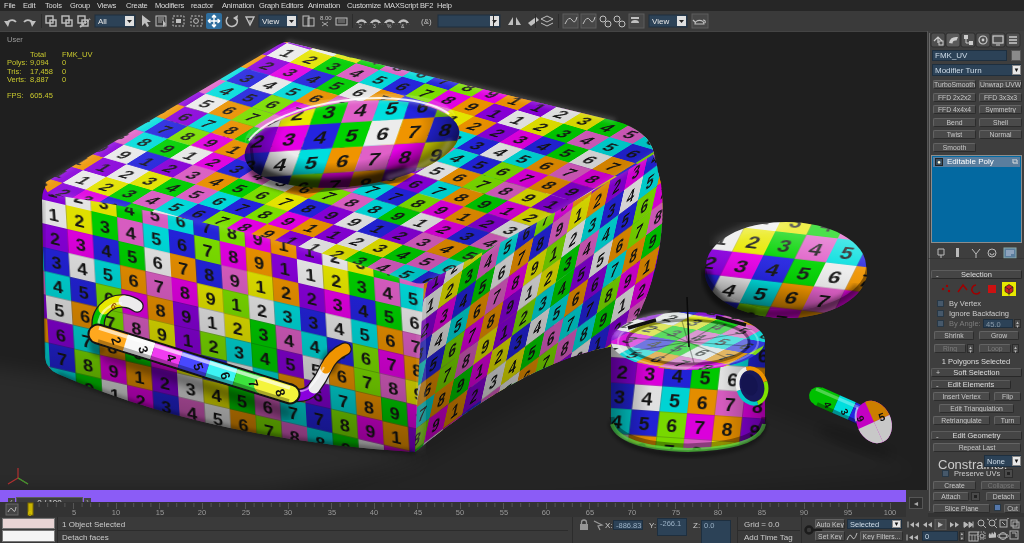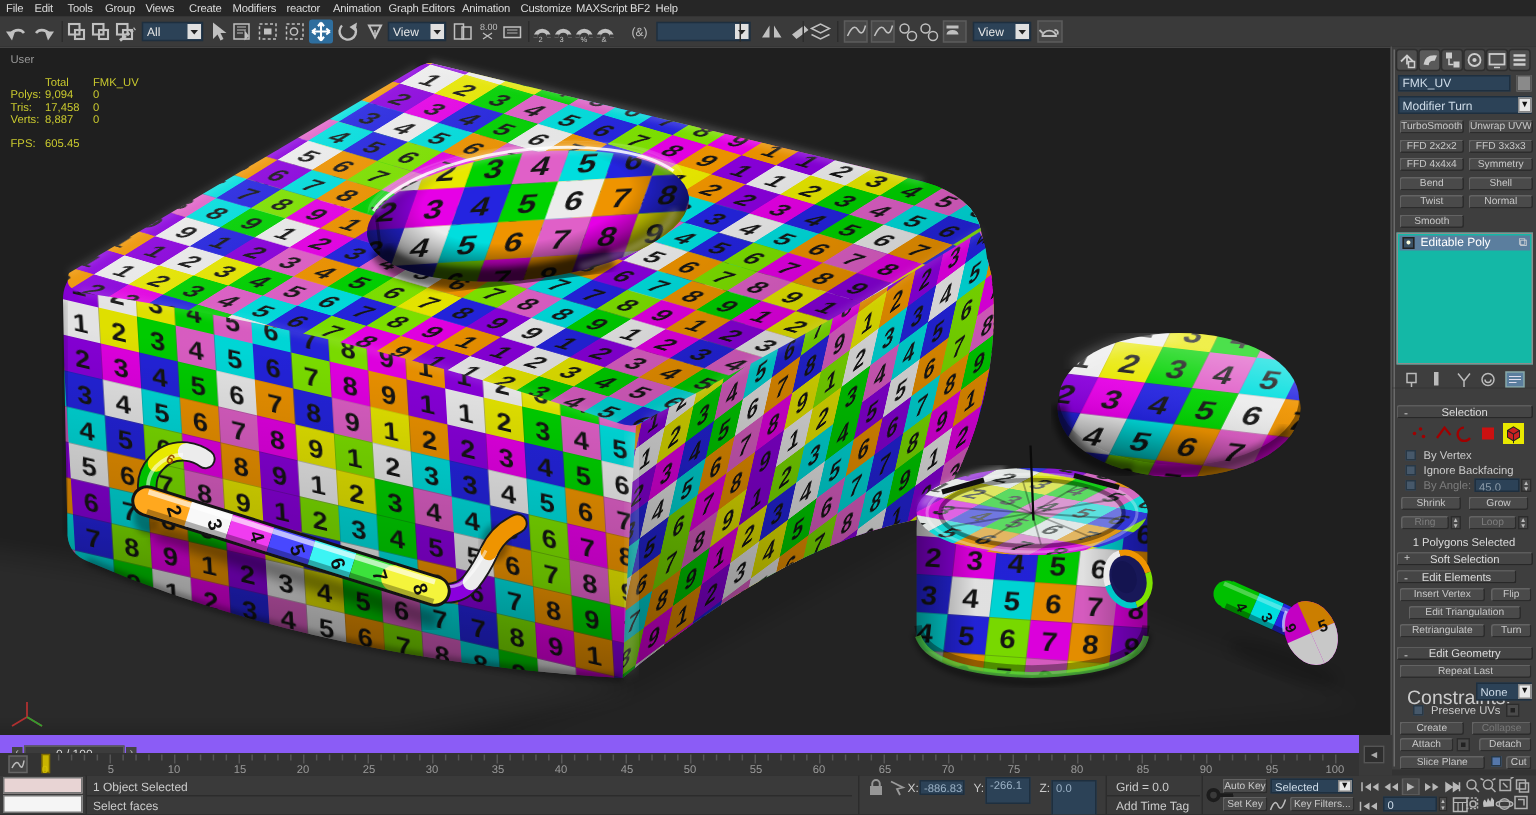--- a/index.html
+++ b/index.html
@@ -1974,21 +1974,21 @@
     <div class="btn" style="left:51px;top:49px;width:43px;height:9px;line-height:8px">Unwrap UVW</div>
     <div class="btn" style="left:5px;top:61.5px;width:43px;height:9px;line-height:8px">FFD 2x2x2</div>
     <div class="btn" style="left:51px;top:61.5px;width:43px;height:9px;line-height:8px">FFD 3x3x3</div>
     <div class="btn" style="left:5px;top:74.0px;width:43px;height:9px;line-height:8px">FFD 4x4x4</div>
     <div class="btn" style="left:51px;top:74.0px;width:43px;height:9px;line-height:8px">Symmetry</div>
     <div class="btn" style="left:5px;top:86.5px;width:43px;height:9px;line-height:8px">Bend</div>
     <div class="btn" style="left:51px;top:86.5px;width:43px;height:9px;line-height:8px">Shell</div>
     <div class="btn" style="left:5px;top:99.0px;width:43px;height:9px;line-height:8px">Twist</div>
     <div class="btn" style="left:51px;top:99.0px;width:43px;height:9px;line-height:8px">Normal</div>
     <div class="btn" style="left:5px;top:111.5px;width:43px;height:9px;line-height:8px">Smooth</div>
-    <div class="abs" style="left:3px;top:124px;width:91px;height:88px;background:#14b8a6;border:1px solid #8d8d8d">
+    <div class="abs" style="left:3px;top:124px;width:91px;height:88px;background:#0369a1;border:1px solid #8d8d8d">
       <div style="position:absolute;left:1px;top:1px;right:1px;height:10px;background:#5b7e9e;color:#fff;font-size:8px;line-height:10px"><span style="position:absolute;left:2px;top:1px;width:8px;height:8px;background:#3a5063;border:1px solid #222;color:#ffd;font-size:6px;line-height:7px;text-align:center">●</span><span style="margin-left:14px">Editable Poly</span><span style="position:absolute;right:2px;top:0;color:#ddd">⧉</span></div>
     </div>
     <svg width="96" height="14" style="position:absolute;left:0;top:214px" xmlns="http://www.w3.org/2000/svg">
       <path d="M10,4 l6,0 l0,6 l-6,0 Z M13,10 l0,3" stroke="#bbb" fill="none"></path>
       <rect x="28" y="3" width="3" height="9" fill="#bbb"></rect>
       <path d="M44,4 l4,5 l4,-5 M48,9 l0,4" stroke="#bbb" fill="none"></path>
       <circle cx="64" cy="8" r="4" fill="none" stroke="#bbb"></circle>
       <path d="M62,8 a2,2 0 0 0 4,0" stroke="#bbb" fill="none"></path>
       <rect x="76" y="3" width="12" height="10" fill="#5b7e9e" stroke="#8aa"></rect>
       <path d="M78,6 h8 M78,8 h8 M78,10 h5" stroke="#dde" stroke-width="0.8"></path>
@@ -2090,21 +2090,21 @@
     </svg></div>
 <div class="abs" style="left:906px;top:490px;width:22px;height:27px;background:#3a3a3a">
     <div class="abs" style="left:3px;top:7px;width:14px;height:12px;background:#2e2e2e;border:1px solid #555;color:#aaa;font-size:7px;text-align:center;line-height:11px">◄</div>
   </div>
 <div id="statusbar" class="abs">
     <div class="abs" style="left:2px;top:1px;width:53px;height:11px;background:#e8d4d4;border:1px solid #777"></div>
     <div class="abs" style="left:2px;top:13px;width:53px;height:12px;background:#f5f5f5;border:1px solid #777"></div>
     <div class="sdiv" style="left:57px;top:0;height:26px"></div>
     <div class="stext" style="left:62px;top:3px">1 Object Selected</div>
     <div class="abs" style="left:58px;top:13px;width:510px;height:1px;background:#2c2c2c"></div>
-    <div class="stext" style="left:62px;top:16px">Select faces</div>
+    <div class="stext" style="left:62px;top:16px">Detach faces</div>
     <div class="sdiv" style="left:572px;top:0;height:26px"></div>
     <svg class="abs" style="left:577px;top:2px" width="14" height="12" xmlns="http://www.w3.org/2000/svg">
       <rect x="3" y="5" width="8" height="6" fill="#969696"></rect>
       <path d="M4.5,5 v-1.5 a2.5,2.5 0 0 1 5,0 V5" stroke="#969696" fill="none" stroke-width="1.3"></path>
     </svg>
     <svg class="abs" style="left:592px;top:2px" width="12" height="12" xmlns="http://www.w3.org/2000/svg">
       <path d="M2,2 L10,6 L6,7 L8,11" stroke="#9a9a9a" fill="none" stroke-width="1.2"></path>
     </svg>
     <div class="stext" style="left:605px;top:4px">X:</div>
     <div class="fld" style="left:613px;top:3px;width:30px;height:10px;color:#9ab0c4">-886.833</div>

